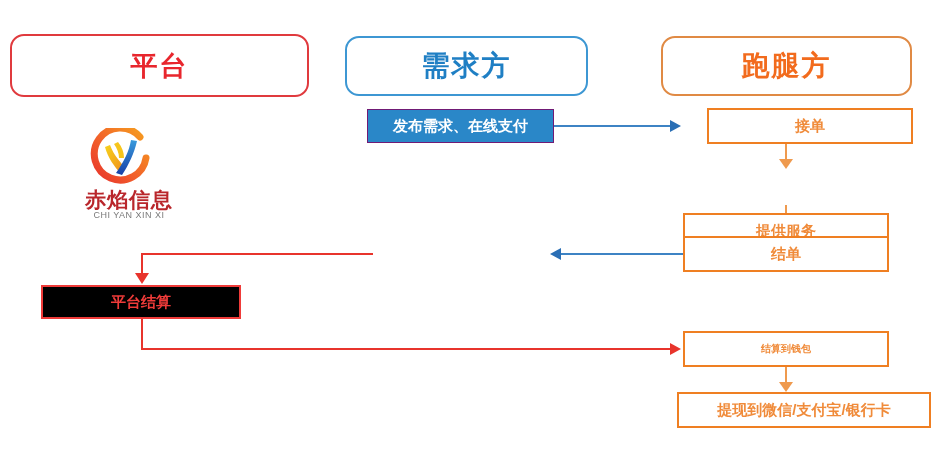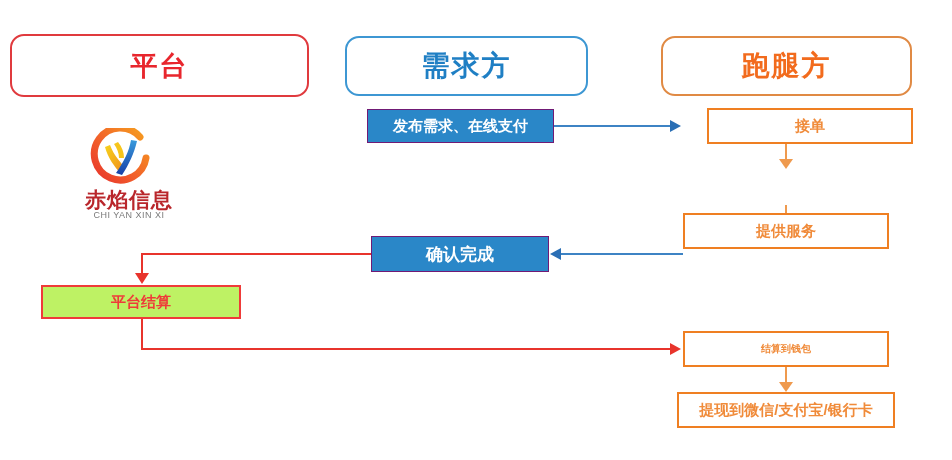--- a/index.html
+++ b/index.html
@@ -52,33 +52,33 @@
     background: #2a87c8;
     border: 1px solid #701a75;
     color: #ffffff;
   }
   .node.orange-outline {
     background: #ffffff;
     border: 2px solid #ef7f22;
     color: #f08b3a;
   }
   .node.red-outline {
-    background: #bef264;
+    background: #000000;
     border: 2px solid #ef3b39;
     color: #ef3b39;
   }
 
   #node-publish   { left: 367px; top: 109px; width: 187px; height: 34px; font-size: 15px; }
   #node-confirm   { left: 371px; top: 236px; width: 178px; height: 36px; font-size: 17px; }
 
   #node-accept    { left: 683px; top: 108px; width: 206px; height: 36px; font-size: 15px; margin-left: 24px; }
   #node-service   { left: 683px; top: 169px; width: 206px; height: 36px; font-size: 15px; margin-top: 44px; }
   #node-close     { left: 683px; top: 236px; width: 206px; height: 36px; font-size: 15px; }
   #node-wallet    { left: 683px; top: 331px; width: 206px; height: 36px; font-size: 10px; }
-  #node-withdraw  { left: 677px; top: 392px; width: 218px; height: 36px; font-size: 15px; text-align: center; }
+  #node-withdraw  { left: 677px; top: 392px; width: 254px; height: 36px; font-size: 15px; text-align: center; }
 
   #node-settle    { left: 41px;  top: 285px; width: 200px; height: 34px; font-size: 15px; }
 
   
   .line { position: absolute; }
   .line.h { height: 2px; }
   .line.v { width: 2px; }
   .blue-line   { background: #3d83c4; }
   .orange-line { background: #ef9a4e; }
   .red-line    { background: #e8342c; }
@@ -207,26 +207,26 @@
 
   <div class="line v red-line" style="left:141px; top:319px; height:30px;"></div>
   <div class="line h red-line" style="left:141px; top:348px; width:531px;"></div>
   <div class="arrow right-red" style="left:670px; top:343px;"></div>
 
   <div class="line v orange-line" style="left:785px; top:367px; height:15px;"></div>
   <div class="arrow down-orange" style="left:779px; top:382px;"></div>
 
   <div class="node blue-fill" id="node-publish">发布需求、在线支付</div>
 
-  <div class="node blue-fill" id="node-confirm">确认完成</div>
 
   <div class="node orange-outline" id="node-accept">接单</div>
 
   <div class="node orange-outline" id="node-service">提供服务</div>
 
+  <div class="node orange-outline" id="node-close">结单</div>
 
   <div class="node orange-outline" id="node-wallet">结算到钱包</div>
 
   <div class="node orange-outline" id="node-withdraw">提现到微信/支付宝/银行卡</div>
 
   <div class="node red-outline" id="node-settle">平台结算</div>
 
 </div>
 
 </body></html>

